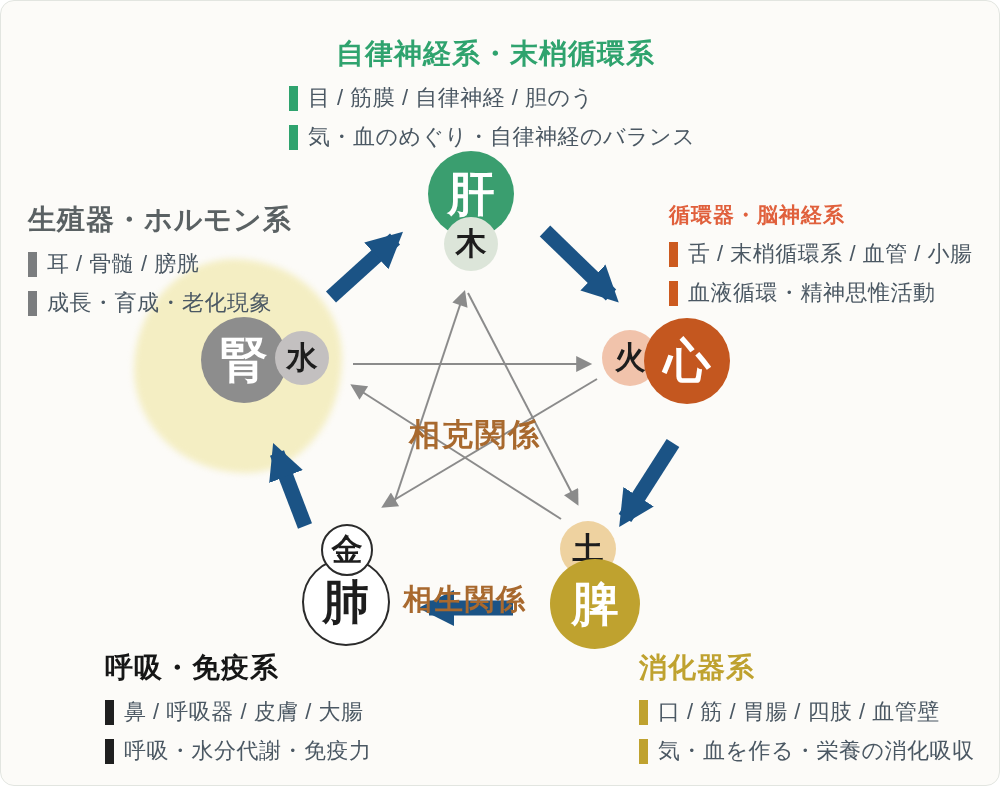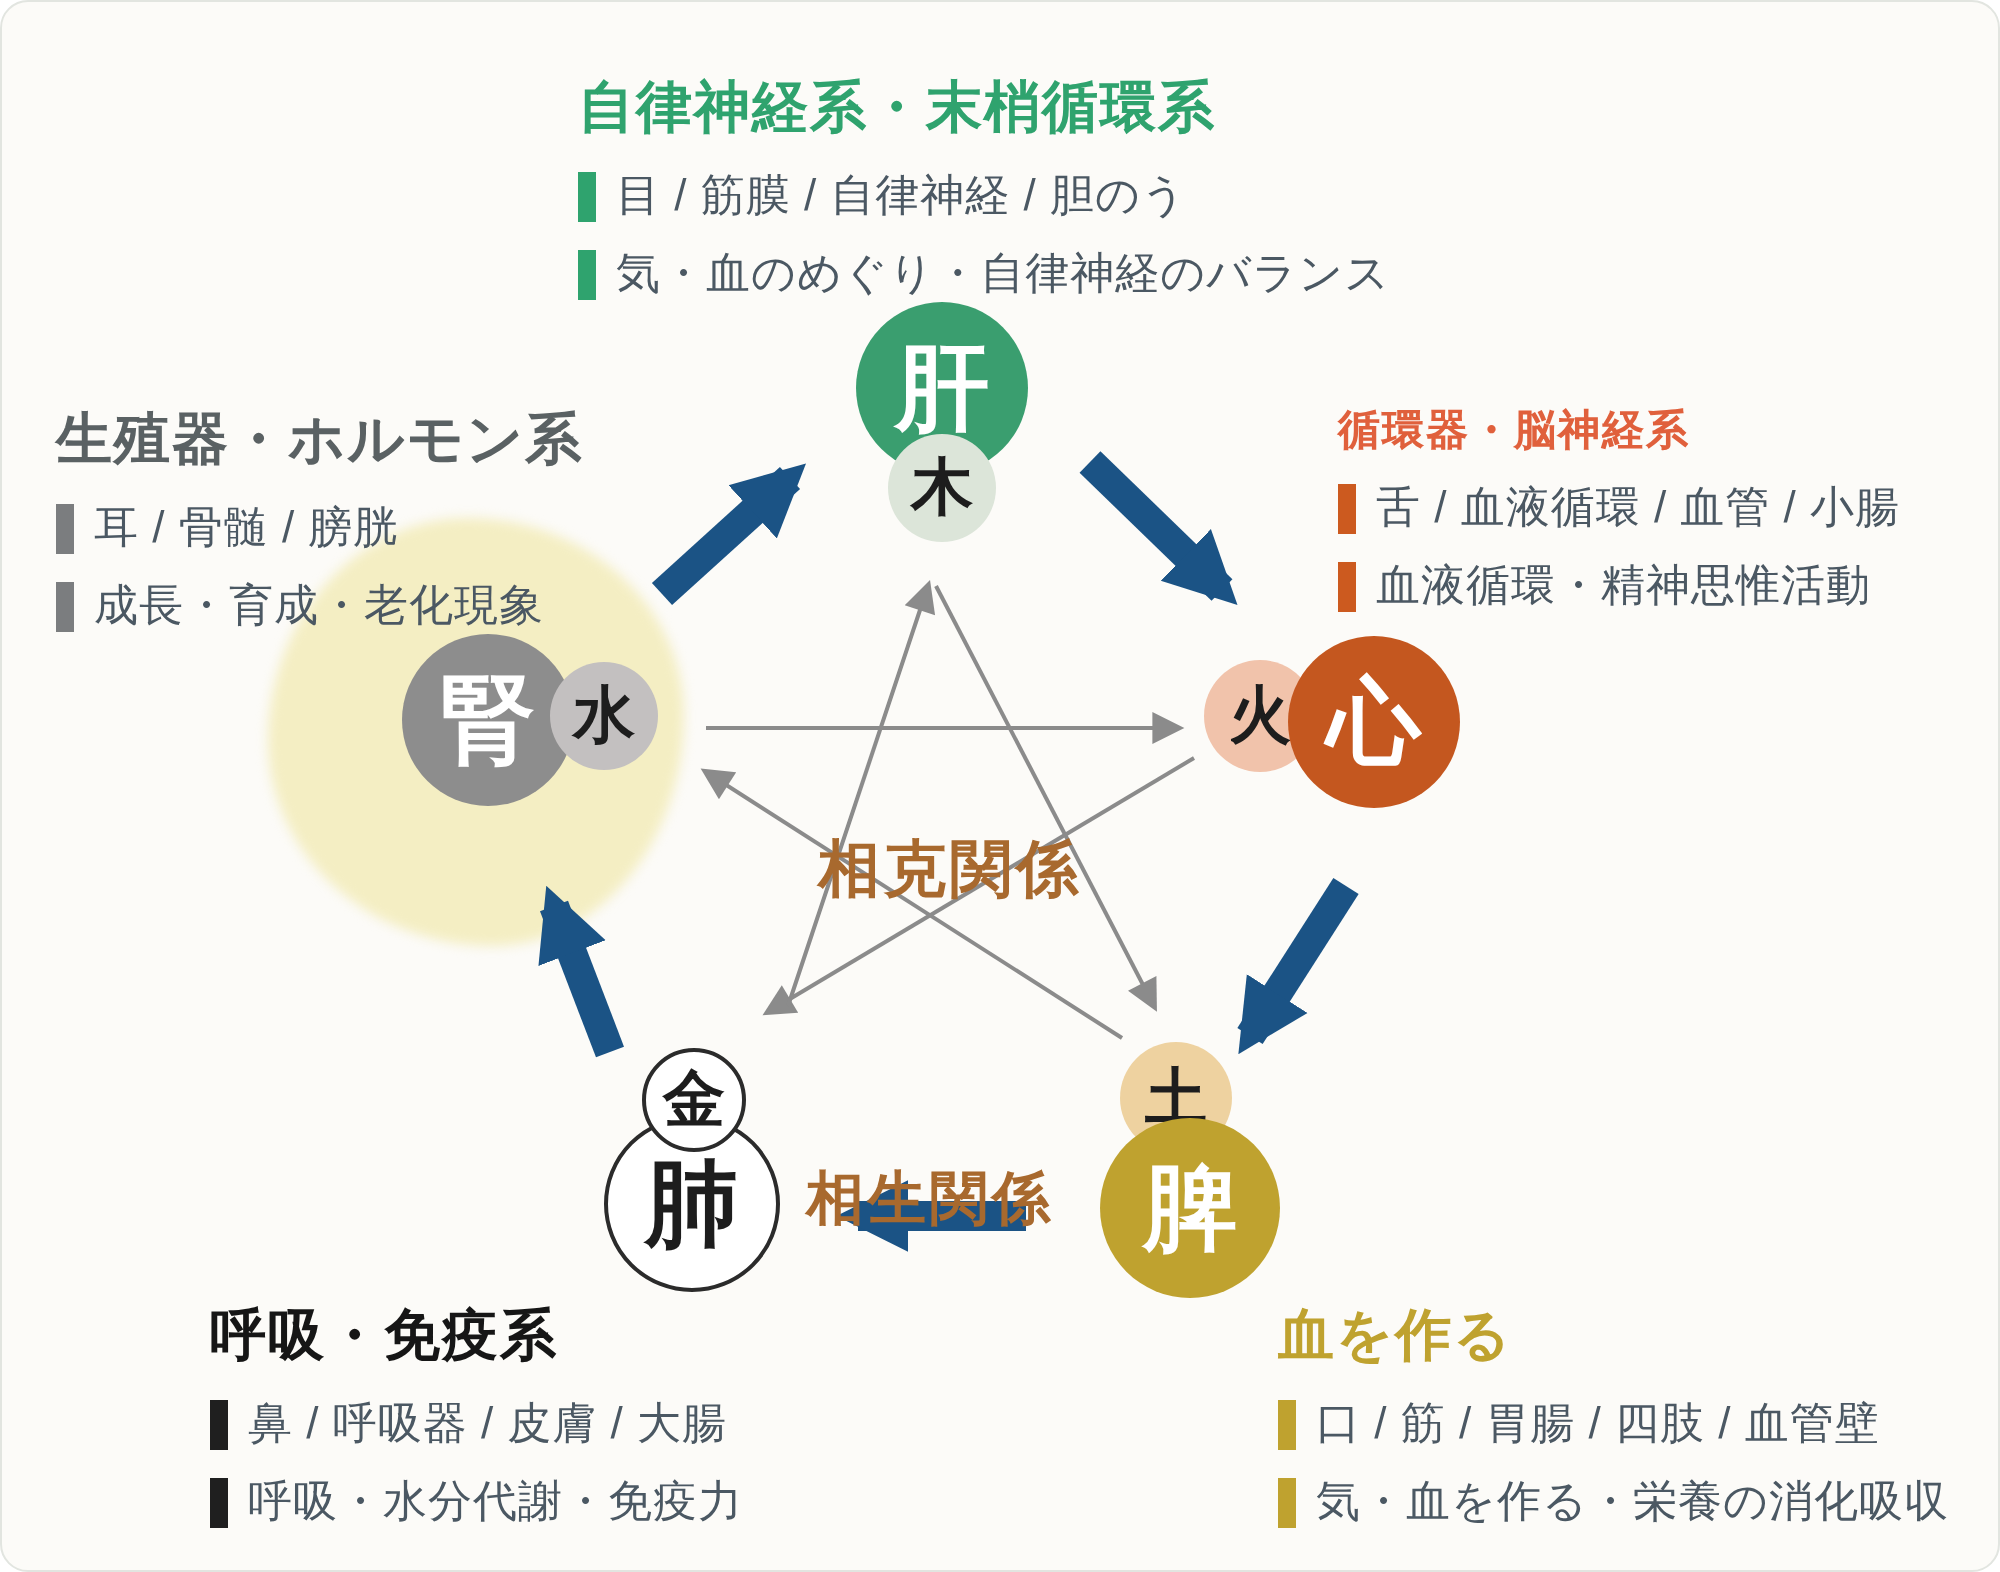--- a/index.html
+++ b/index.html
@@ -41,21 +41,21 @@
   .c-lung  {left:301px;top:557px;width:88px;height:88px;background:#fff;border:2px solid var(--outline);box-sizing:border-box;color:#1d1d1d;}
   .c-metal {left:320px;top:523px;width:52px;height:52px;background:#fff;border:2px solid var(--outline);box-sizing:border-box;}
   .c-kidney{left:200px;top:316px;width:86px;height:86px;background:var(--kidney-circle);color:#fff;}
   .c-water {left:274px;top:330px;width:54px;height:54px;background:var(--water-circle);}
   
   .block{position:absolute;z-index:4;}
   .block h2{margin:0 0 10px 0;font-size:28px;font-weight:700;letter-spacing:1px;}
   .row{display:flex;align-items:center;margin-top:9px;}
   .bar{width:9px;height:25px;margin-right:10px;flex:none;}
   .row span{font-size:22px;color:var(--body-text);letter-spacing:0.5px;white-space:nowrap;}
-  .b-top{left:288px;top:34px;}      .b-top h2{color:var(--green);}          .b-top .bar{background:var(--green);}
+  .b-top{left:288px;top:34px;}      .b-top h2{color:var(--green);margin-left:47px;}          .b-top .bar{background:var(--green);}
   .b-right{left:668px;top:200px;}   .b-right h2{color:var(--orange-title);font-size:21px;} .b-right .bar{background:var(--orange-bar);}
   .b-left{left:27px;top:200px;}     .b-left h2{color:var(--left-title);}    .b-left .bar{background:#7b7d7f;}
   .b-bleft{left:104px;top:648px;}   .b-bleft h2{color:var(--black-title);}  .b-bleft .bar{background:#1f1f1f;}
   .b-bright{left:638px;top:648px;}  .b-bright h2{color:var(--gold);}        .b-bright .bar{background:var(--gold);}
   
   .rel{position:absolute;z-index:4;font-weight:700;color:var(--label-brown);letter-spacing:2px;margin-top:34px;}
   .rel-koku{left:408px;top:379px;font-size:31px;}
   .rel-sei{left:402px;top:545px;font-size:29px;font-family:Liberation Serif, serif;}
 </style>
 </head>
@@ -115,21 +115,21 @@
     <div class="row">
       <div class="bar"></div>
       <span>気・血のめぐり・自律神経のバランス</span>
     </div>
   </div>
 
   <div class="block b-right">
     <h2>循環器・脳神経系</h2>
     <div class="row">
       <div class="bar"></div>
-      <span>舌 / 血液循環 / 血管 / 小腸</span>
+      <span>舌 / 末梢循環系 / 血管 / 小腸</span>
     </div>
     <div class="row">
       <div class="bar"></div>
       <span>血液循環・精神思惟活動</span>
     </div>
   </div>
 
   <div class="block b-left">
     <h2>生殖器・ホルモン系</h2>
     <div class="row">
@@ -148,21 +148,21 @@
       <div class="bar"></div>
       <span>鼻 / 呼吸器 / 皮膚 / 大腸</span>
     </div>
     <div class="row">
       <div class="bar"></div>
       <span>呼吸・水分代謝・免疫力</span>
     </div>
   </div>
 
   <div class="block b-bright">
-    <h2>血を作る</h2>
+    <h2>消化器系</h2>
     <div class="row">
       <div class="bar"></div>
       <span>口 / 筋 / 胃腸 / 四肢 / 血管壁</span>
     </div>
     <div class="row">
       <div class="bar"></div>
       <span>気・血を作る・栄養の消化吸収</span>
     </div>
   </div>
 

